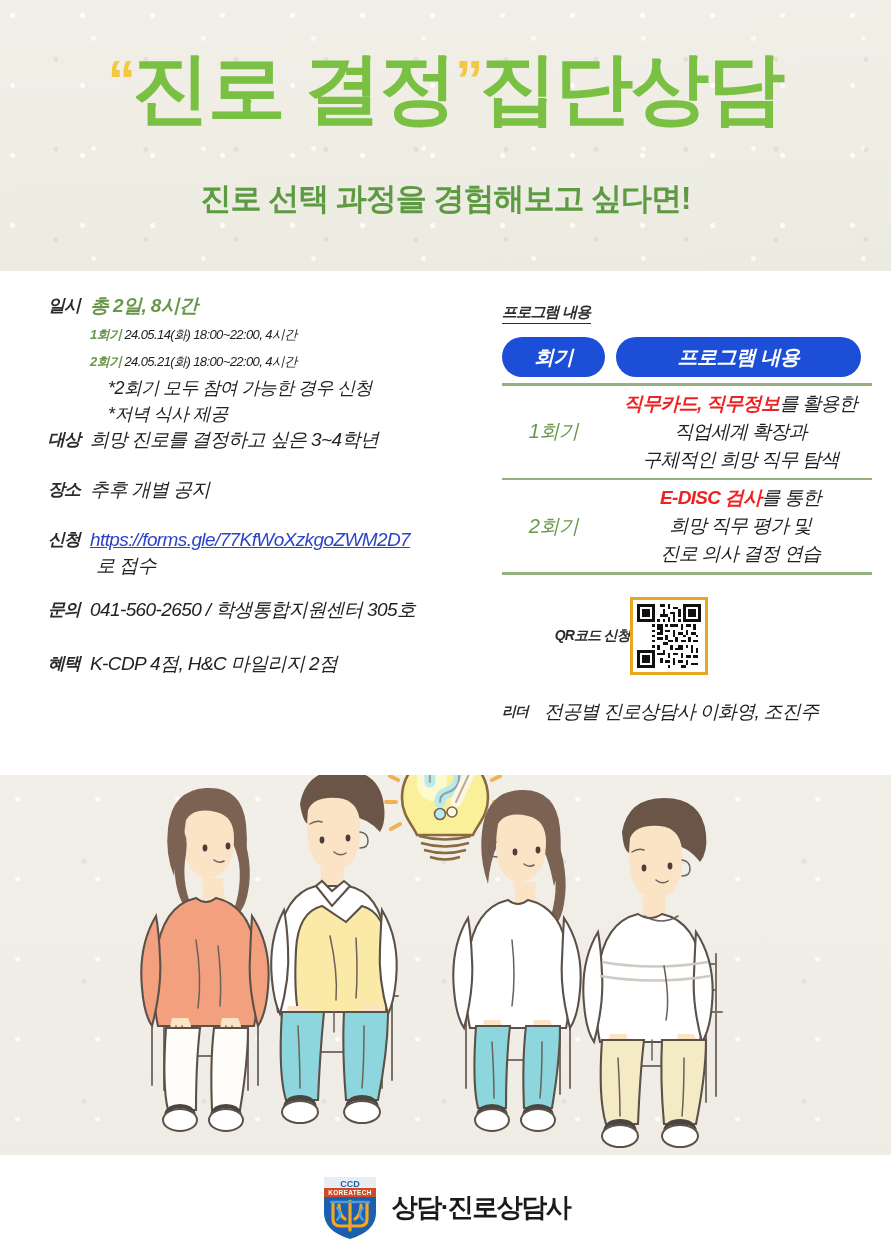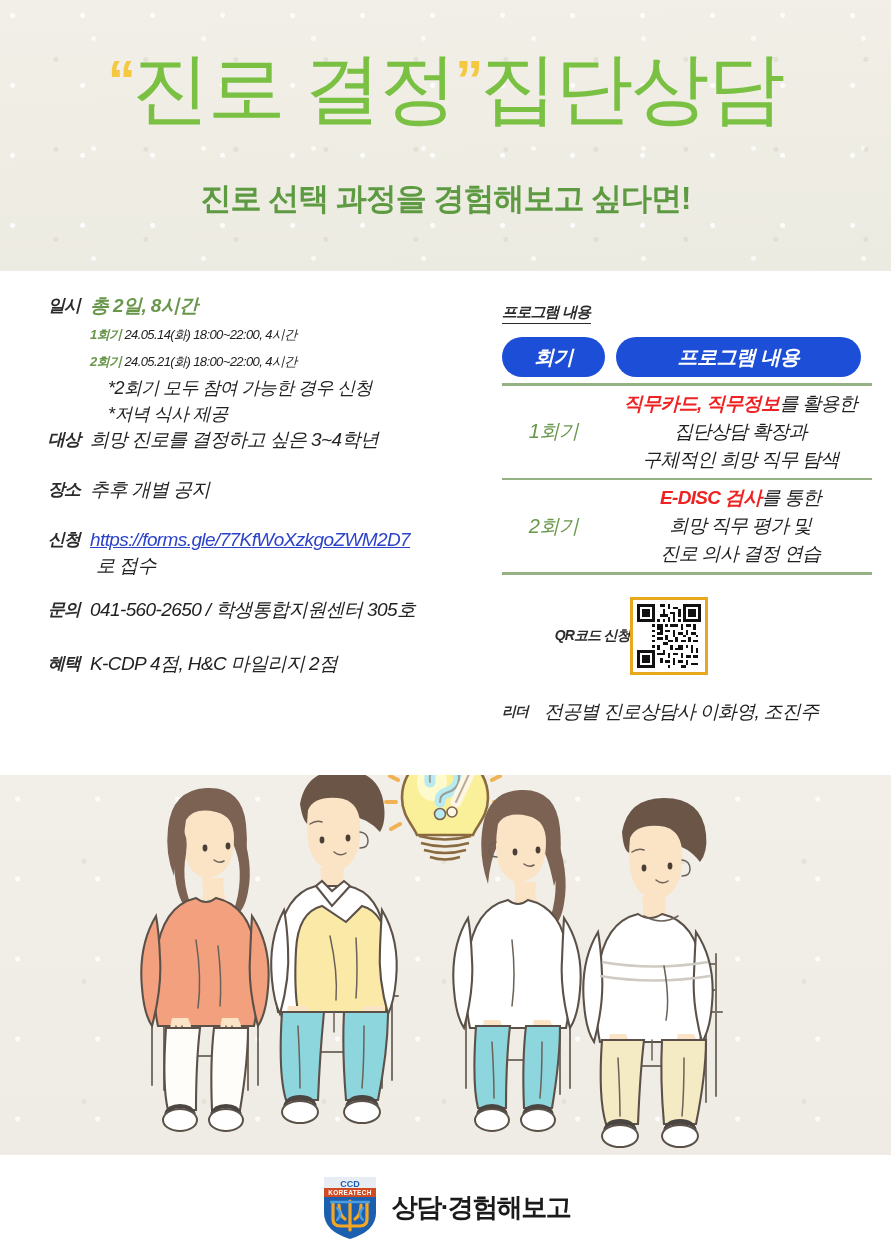--- a/index.html
+++ b/index.html
@@ -50,21 +50,21 @@
     letter-spacing: -4px;
     vertical-align: top;
     line-height: 1;
     position: relative;
     top: 6px;
   }
   .title-quote.close { top: 6px; }
 
   .title-main {
     font-size: 78px;
-    font-weight: normal;
+    font-weight: bold;
     color: #7ac143;
     letter-spacing: -2px;
     line-height: 1.08;
     vertical-align: top;
   }
 
   .subtitle {
     position: absolute;
     left: 0; top: 178px;
     width: 891px;
@@ -389,21 +389,21 @@
       </div>
 
       <div class="tbl-divider"></div>
 
       <div class="tbl-row">
         <div class="tbl-cell-sess">1회기</div>
         <div class="tbl-cell-prog">
           <div>
             <span class="hl-red">직무카드, 직무정보</span><span>를 활용한</span>
           </div>
-          <div>집단상담 확장과</div>
+          <div>직업세계 확장과</div>
           <div>구체적인 희망 직무 탐색</div>
         </div>
       </div>
 
       <div class="tbl-divider"></div>
 
       <div class="tbl-row">
         <div class="tbl-cell-sess">2회기</div>
         <div class="tbl-cell-prog">
           <div>
@@ -788,17 +788,17 @@
         <path d="M18 30 q0 10 6 14"></path>
         <path d="M40 30 q0 10 -6 14"></path>
       </g>
       <g stroke="#4a9fe0" stroke-width="2.4" fill="none" stroke-linecap="round">
         <line x1="10" y1="27" x2="48" y2="27"></line>
         <path d="M16 33 q6 6 0 12"></path>
         <path d="M42 33 q-6 6 0 12"></path>
       </g>
     </svg>
     <div class="footer-logo-text">
-      <div class="footer-line2">상담·경험해보고</div>
+      <div class="footer-line2">상담·진로상담사</div>
     </div>
   </div>
 
 </div>
 
 </body></html>

